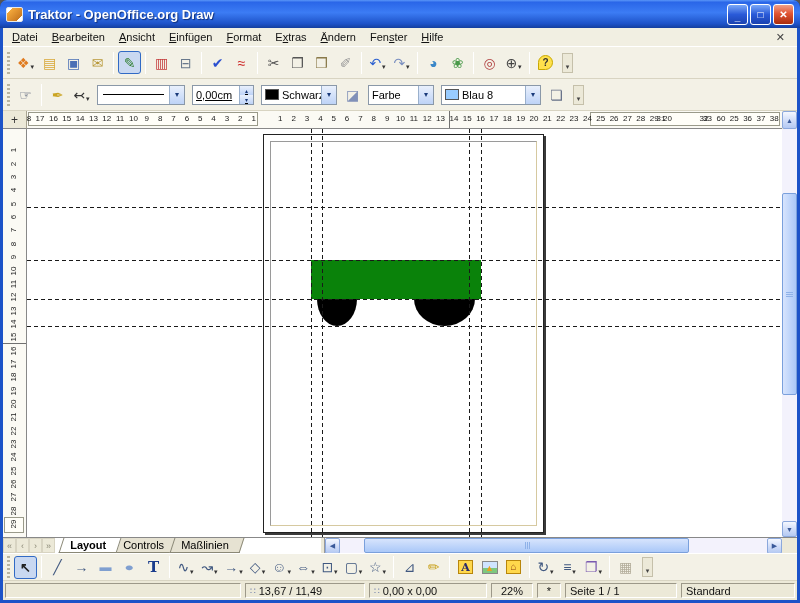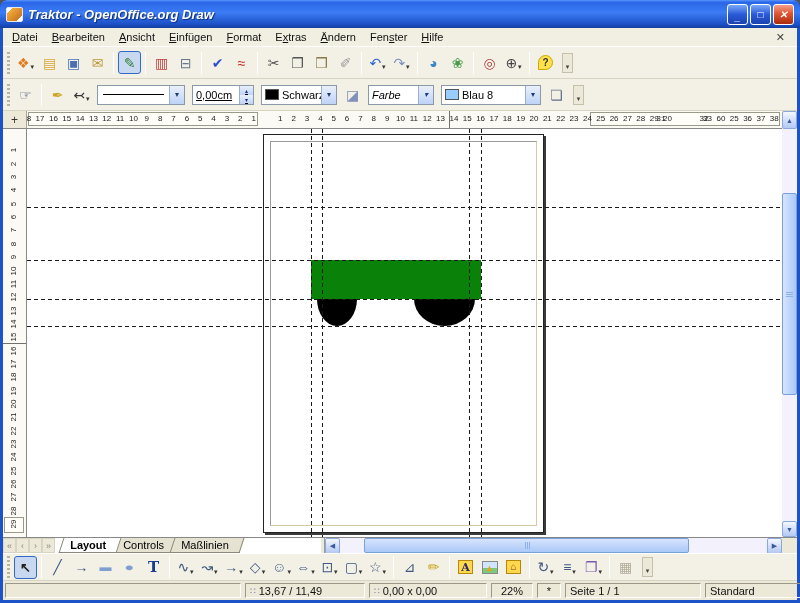--- a/index.html
+++ b/index.html
@@ -1,20 +1,20 @@
 <!DOCTYPE html>
 <html><head>
 <meta charset="utf-8">
 <style>
   html,body{margin:0;padding:0;background:#555;}
   *{box-sizing:border-box;}
   .window{position:relative;width:800px;height:603px;background:#1c53c8;border-radius:7px 7px 0 0;
     overflow:hidden;font-family:"Liberation Sans",sans-serif;}
   .titlebar{height:28px;background:linear-gradient(180deg,#5a96f8 0%,#2a66e8 8%,#3c7cf4 45%,#1d52c8 85%,#143f9e 100%);
-    display:flex;align-items:center;padding:0 6px;border-radius:7px 7px 0 0;font-style:italic;}
+    display:flex;align-items:center;padding:0 6px;border-radius:7px 7px 0 0;}
   .app-icon{width:17px;height:15px;background:linear-gradient(135deg,#ffffff 18%,#f4a93c 18%,#c87820 82%,#ffffff 82%);
     border:1px solid #e8e8e8;border-radius:2px;margin-right:5px;flex:none;}
   .title{color:#fff;font-weight:bold;font-size:13px;text-shadow:1px 1px 1px #10307a;flex:1;white-space:nowrap;}
   .win-buttons{display:flex;gap:2px;}
   .winbtn{width:21px;height:21px;border:1px solid #fff;border-radius:3px;color:#fff;font-size:10px;font-weight:bold;
     display:flex;align-items:center;justify-content:center;background:linear-gradient(180deg,#7aa8f8,#2a5ad8 50%,#1a42b0);}
   .winbtn.min{align-items:flex-end;padding-bottom:2px;}
   .winbtn.close{background:linear-gradient(180deg,#f0a088,#e25533 45%,#a82c0c);}
   .content{margin:0 3px;height:572px;display:flex;flex-direction:column;background:#ece9d8;}
   
@@ -252,21 +252,21 @@
             </span>
           </div>
           <div class="combo" data-name="line-color-select" style="width: 76px;">
             <span class="swatch" data-name="color-swatch" style="background: rgb(0, 0, 0);"></span>
             <span class="combo-label" data-name="line-color-select-value">Schwarz</span>
             <span class="combo-btn" data-name="line-color-select-arrow">▾</span>
           </div>
           <div class="tbtn" data-name="area-icon">
             <span class="glyph" style="color: rgb(128, 144, 184);">◪</span>
           </div>
-          <div class="combo" data-name="fill-style-select" style="width: 66px; font-style: italic;">
+          <div class="combo" data-name="fill-style-select" style="width: 66px;">
             <span class="combo-label" data-name="fill-style-select-value">Farbe</span>
             <span class="combo-btn" data-name="fill-style-select-arrow">▾</span>
           </div>
           <div class="combo" data-name="fill-color-select" style="width: 100px;">
             <span class="swatch" data-name="color-swatch" style="background: rgb(153, 204, 255);"></span>
             <span class="combo-label" data-name="fill-color-select-value">Blau 8</span>
             <span class="combo-btn" data-name="fill-color-select-arrow">▾</span>
           </div>
           <div class="tbtn" data-name="shadow-icon">
             <span class="glyph" style="color: rgb(102, 112, 136);">❏</span>
@@ -530,21 +530,21 @@
       <div class="scell" style="width:118px" data-name="status-size-cell">
         <span class="sicon" data-name="size-icon">∷</span>
         <span data-name="status-size">0,00 x 0,00</span>
       </div>
       <div class="scell" style="width:42px;justify-content:center" data-name="status-zoom-cell">
         <span data-name="status-zoom">22%</span>
       </div>
       <div class="scell" style="width:24px;justify-content:center" data-name="status-modified-cell">
         <span data-name="status-modified">*</span>
       </div>
-      <div class="scell" style="width:136px" data-name="status-page-cell">
+      <div class="scell" style="width:112px" data-name="status-page-cell">
         <span data-name="status-page">Seite 1 / 1</span>
       </div>
       <div class="scell" style="width:114px" data-name="status-style-cell">
         <span data-name="status-style">Standard</span>
       </div>
     </div>
   </div>
 </div>
 
 </body></html>

